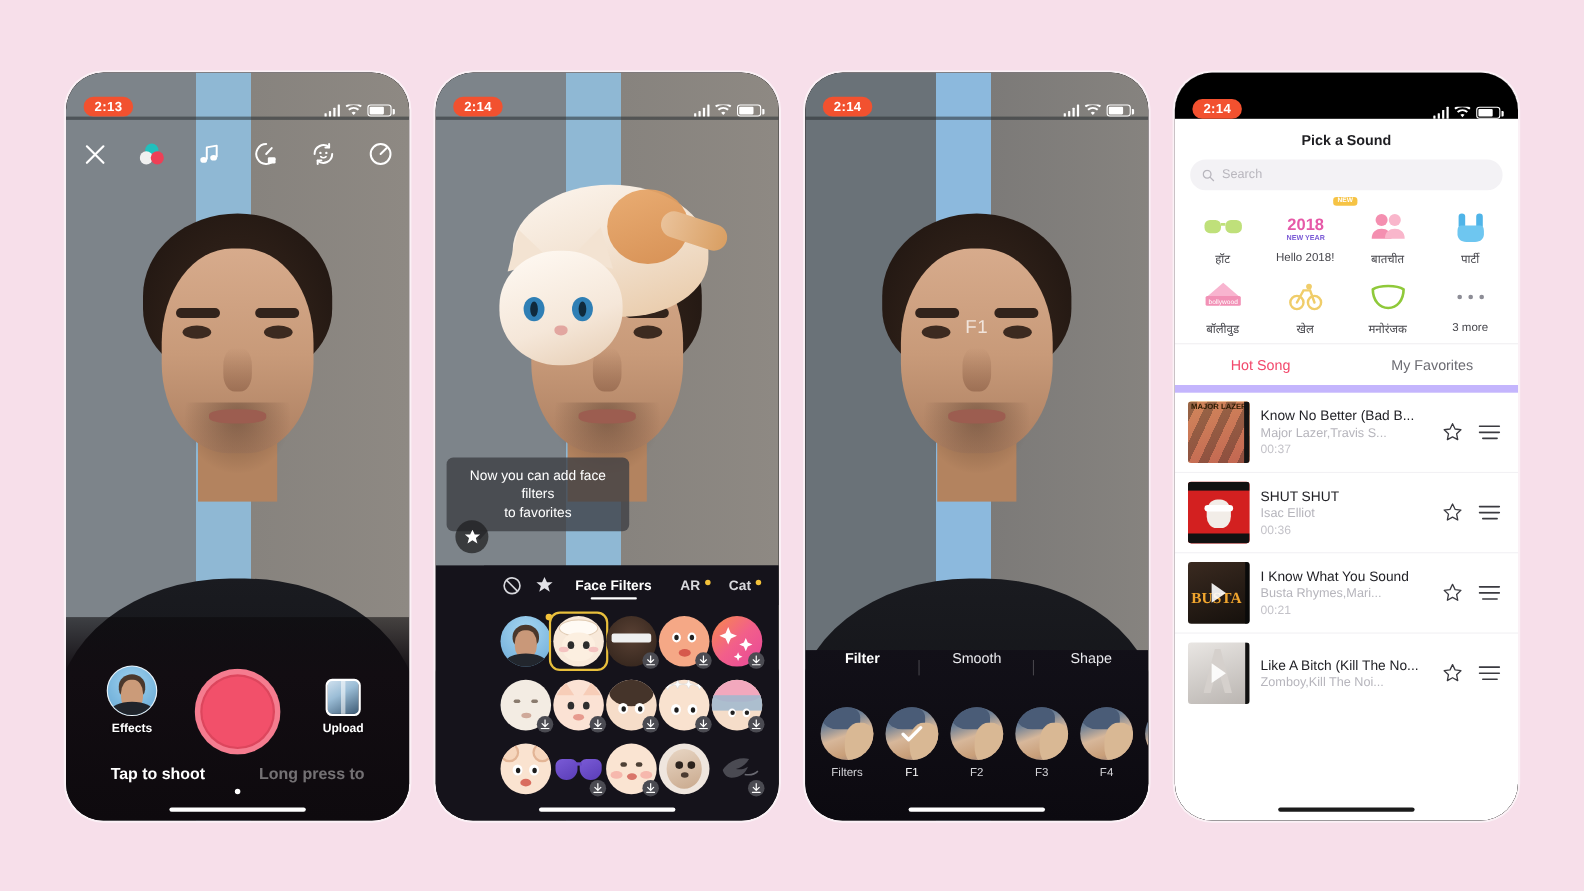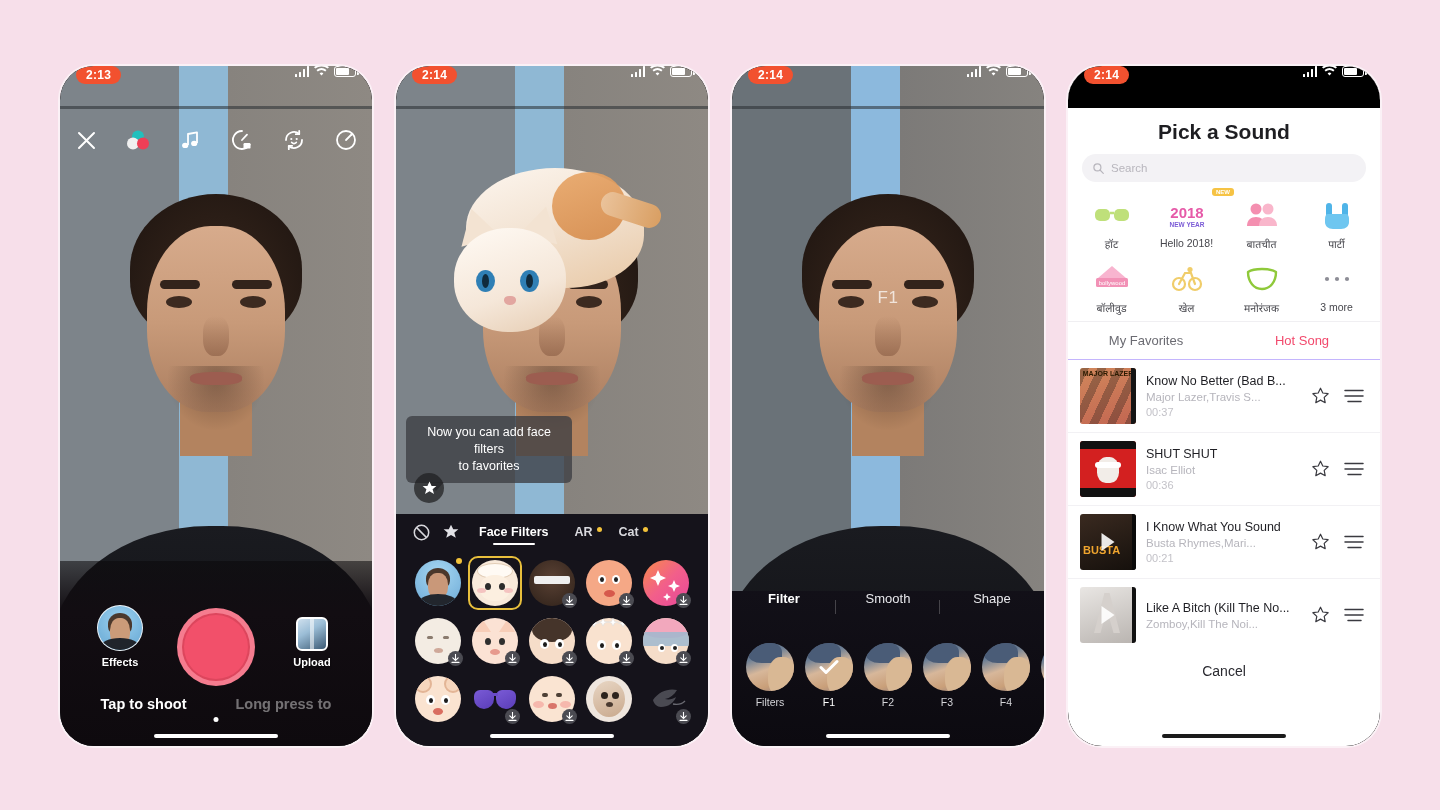--- a/index.html
+++ b/index.html
@@ -64,21 +64,21 @@
     position:absolute; left:50%; transform:translateX(-50%);
     width:330px; height:260px; bottom:-40px;
     border-radius:48% 48% 0 0;
     background:linear-gradient(180deg,#1a1b20 0%,#0d0e11 100%);
   }
   .neck{ position:absolute; left:50%; transform:translateX(-50%); width:72px;height:70px;top:320px;
          background:#b3835f;}
 
   
   .status{ position:absolute; top:0; left:0; right:0; height:40px; z-index:30;
-           display:flex; align-items:flex-start; justify-content:space-between; padding:0 16px;gap:28px; }
+           display:flex; align-items:flex-end; justify-content:space-between; padding:0 16px;gap:28px; }
   .clockpill{
     background:#f2512f; color:#fff; font-size:12px; font-weight:bold;
     padding:2px 10px; border-radius:11px; letter-spacing:.3px;
   }
   .statright{ display:flex; align-items:center; gap:5px; }
   .sig{ display:flex; align-items:flex-end; gap:1.5px; height:11px;}
   .sig i{ display:block; width:2.5px; background:#fff; border-radius:.5px;}
   .sig i:nth-child(1){height:3px;} .sig i:nth-child(2){height:5px;}
   .sig i:nth-child(3){height:8px;} .sig i:nth-child(4){height:11px;}
   .batt{ width:22px;height:11px;border:1.4px solid #fff;border-radius:3px;position:relative;padding:1.4px;}
@@ -158,20 +158,21 @@
   }
   .favcircle{
     position:absolute; left:18px; top:407px; z-index:20;
     width:30px;height:30px;border-radius:50%;
     background:rgba(30,30,32,.72);
     display:flex;align-items:center;justify-content:center;
   }
   .fpanel{
     position:absolute; left:0;right:0;bottom:0; height:232px; z-index:22;
     background:#15131b;
+    padding-left:44px;
   }
   .ftabs{ height:36px; display:flex; align-items:center; padding:0 10px; gap:0;
           background:linear-gradient(180deg, rgba(21,19,27,.55), rgba(21,19,27,.9)); }
   .ftab{ color:#d9d9de; font-size:12.5px; font-weight:bold; padding:0 13px; position:relative; white-space:nowrap;}
   .ftab.on{ color:#fff; }
   .ftab.on:after{ content:""; position:absolute; left:50%; transform:translateX(-50%); bottom:-6px; width:42px;height:2.5px;border-radius:2px;background:#fff;}
   .newdot{ position:absolute; right:4px; top:2px; width:5px;height:5px;border-radius:50%;background:#f3c23a;}
   .ficon{ width:30px; display:flex; align-items:center; justify-content:center;}
   .fgrid{ padding:10px 14px 0; display:grid; grid-template-columns:repeat(5,1fr); row-gap:12px; justify-items:center;}
   .fcell{ position:relative; width:46px;height:46px;}
@@ -200,34 +201,34 @@
   .fthumb .pic .hairw{ position:absolute; right:-2px; top:14px; width:28px;height:40px;border-radius:44%;background:#d9b894;}
   .fthumb .cap{ color:#d4d4d8; font-size:10.5px; margin-top:5px;}
   .fthumb.on .cap{ color:#fff; }
   .checkv{ position:absolute; left:50%; top:50%; transform:translate(-50%,-50%); }
 
   
   .sheet{ position:absolute; inset:0; background:#fff; }
   .notch{ position:absolute; top:0; left:0; right:0; height:42px; background:#000; z-index:30;}
   .notch .status{ height:42px; }
   .sheettop{ padding-top:46px; }
-  .sheettitle{ text-align:center; font-size:21px; font-weight:bold; color:#1e1e22; padding:8px 4px 10px;}
+  .sheettitle{ text-align:center; font-size:13px; font-weight:bold; color:#1e1e22; padding:8px 4px 10px;}
   .searchbar{ margin:0 14px 12px; height:28px; border-radius:14px; background:#f3f2f5;
               display:flex; align-items:center; gap:7px; padding:0 11px;}
   .searchbar span{ color:#b8b6bd; font-size:11.5px;}
   .cats{ display:grid; grid-template-columns:repeat(4,1fr); row-gap:7px; padding:0 6px 6px;}
   .cat{ text-align:center; }
   .cat .ic{ height:42px; display:flex; align-items:center; justify-content:center;}
   .cat .nm{ font-size:10.5px; color:#47474d; margin-top:1px;}
   .catbadge{ position:absolute; top:-6px; right:-10px; background:#f6c344; color:#fff; font-size:6px;
              font-weight:bold; padding:1px 4px; border-radius:3px;}
   .tabs2{ display:flex; border-top:1px solid #f0eff2; }
   .tab2{ flex:1; text-align:center; padding:11px 0; font-size:13px; color:#6b6b72;}
   .tab2.on{ color:#f2496c; }
-  .songs{ border-top:1px solid #c4b5fd; }
+  .songs{ border-top:7px solid #c4b5fd; }
   .song{ display:flex; align-items:center; gap:10px; padding:8px 12px; border-bottom:1px solid #f2f1f4;}
   .cover{ width:56px;height:56px; flex:0 0 auto; border-radius:3px; overflow:hidden; position:relative;}
   .songmeta{ flex:1; min-width:0;}
   .songmeta .t{ font-size:12.5px; color:#1f1f24; white-space:nowrap; overflow:hidden; text-overflow:ellipsis;}
   .songmeta .a{ font-size:11.5px; color:#b6b5bc; margin-top:3px; white-space:nowrap; overflow:hidden;}
   .songmeta .d{ font-size:11px; color:#c3c2c8; margin-top:3px;}
   .sacts{ display:flex; align-items:center; gap:14px; padding-right:4px;}
   .cancel{ text-align:center; font-size:14px; color:#2a2a30; padding:12px 0 0;}
   .playtri{ position:absolute; left:50%; top:50%; transform:translate(-50%,-50%);
             border-left:13px solid rgba(255,255,255,.9); border-top:9px solid transparent; border-bottom:9px solid transparent;}
@@ -830,22 +831,22 @@
                   <circle cx="5" cy="5" r="2.1" fill="#8d8d96"></circle>
                   <circle cx="15" cy="5" r="2.1" fill="#8d8d96"></circle>
                   <circle cx="25" cy="5" r="2.1" fill="#8d8d96"></circle>
                 </svg>
             </div>
             <div class="nm">3 more</div>
           </div>
         </div>
 
         <div class="tabs2">
+          <div class="tab2 on">Hot Song</div>
           <div class="tab2">My Favorites</div>
-          <div class="tab2 on">Hot Song</div>
         </div>
 
         <div class="songs">
           <div class="song">
             <div class="cover" style="background:linear-gradient(160deg,#f5a43c,#e0712c)">
               <div style="position:absolute;inset:0;background:repeating-linear-gradient(115deg,rgba(60,40,80,.5) 0 8px,rgba(140,80,150,.35) 8px 16px)"></div>
               <div style="position:absolute;top:2px;left:0;right:0;text-align:center;font-size:7px;font-weight:bold;color:#2a1a00;font-family:'Liberation Sans',sans-serif">MAJOR LAZER</div>
               <div style="position:absolute;right:0;top:0;bottom:0;width:5px;background:#141414"></div>
             </div>
             <div class="songmeta">
@@ -880,21 +881,21 @@
                   <path d="M9.5 1.2 11.8 6l5.3.7-3.9 3.7 1 5.3-4.7-2.6-4.7 2.6 1-5.3L1.9 6.7 7.2 6z" stroke="#3a3a40" stroke-width="1.2" fill="none" stroke-linejoin="round"></path>
                 </svg>
               <svg width="20" height="14" viewBox="0 0 20 14">
                   <path d="M1 1.5h18M1 7h18M4 12.5h13" stroke="#3a3a40" stroke-width="1.5" stroke-linecap="round"></path>
                 </svg>
             </div>
           </div>
 
           <div class="song">
             <div class="cover" style="background:linear-gradient(160deg,#3a2a20,#15100c)">
-              <div style="position:absolute;left:3px;bottom:14px;font-size:11px;font-weight:bold;color:#f0a52e;font-family:Liberation Sans, sans-serif">BUSTA</div>
+              <div style="position:absolute;left:3px;bottom:14px;font-size:14px;font-weight:bold;color:#f0a52e;font-family:Liberation Serif, serif">BUSTA</div>
               <div class="playtri"></div>
               <div style="position:absolute;right:0;top:0;bottom:0;width:4px;background:#0a0a0a"></div>
             </div>
             <div class="songmeta">
               <div class="t">I Know What You Sound</div>
               <div class="a">Busta Rhymes,Mari...</div>
               <div class="d">00:21</div>
             </div>
             <div class="sacts">
               <svg width="19" height="18" viewBox="0 0 19 18">
@@ -920,19 +921,18 @@
               <svg width="19" height="18" viewBox="0 0 19 18">
                   <path d="M9.5 1.2 11.8 6l5.3.7-3.9 3.7 1 5.3-4.7-2.6-4.7 2.6 1-5.3L1.9 6.7 7.2 6z" stroke="#3a3a40" stroke-width="1.2" fill="none" stroke-linejoin="round"></path>
                 </svg>
               <svg width="20" height="14" viewBox="0 0 20 14">
                   <path d="M1 1.5h18M1 7h18M4 12.5h13" stroke="#3a3a40" stroke-width="1.5" stroke-linecap="round"></path>
                 </svg>
             </div>
           </div>
         </div>
 
-        <div class="cancel">Cancel</div>
       </div>
       <div class="homebar dark"></div>
     </div>
   </div>
 
 </div>
 
 </body></html>

